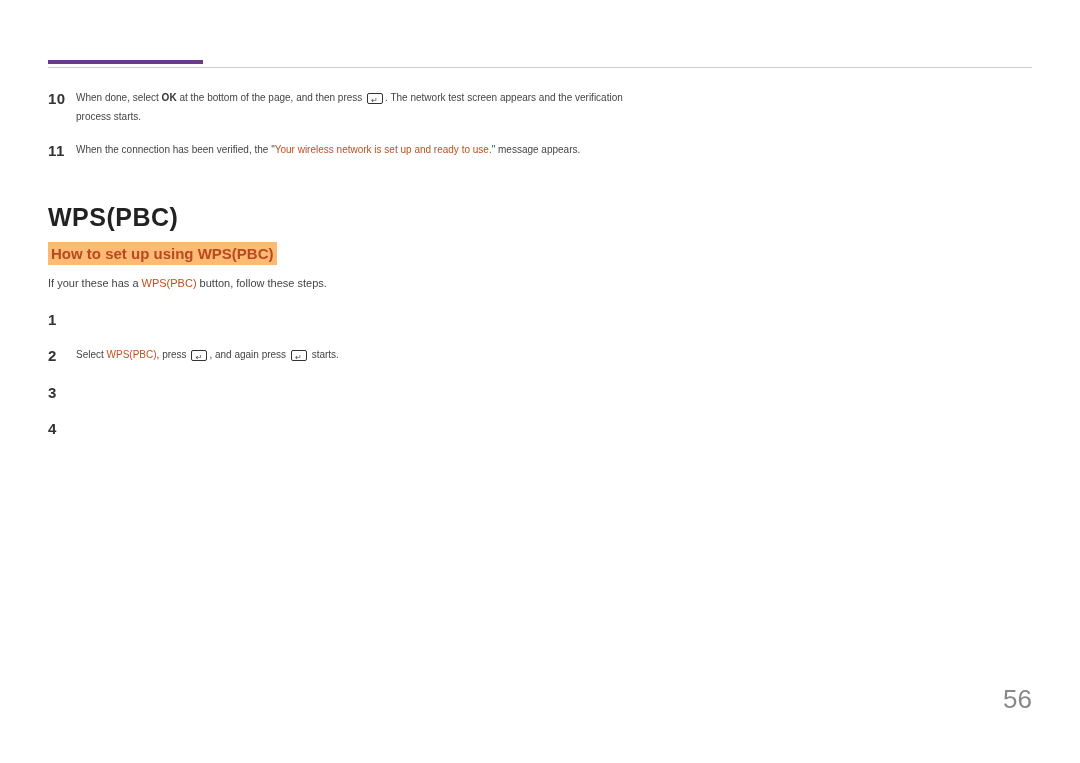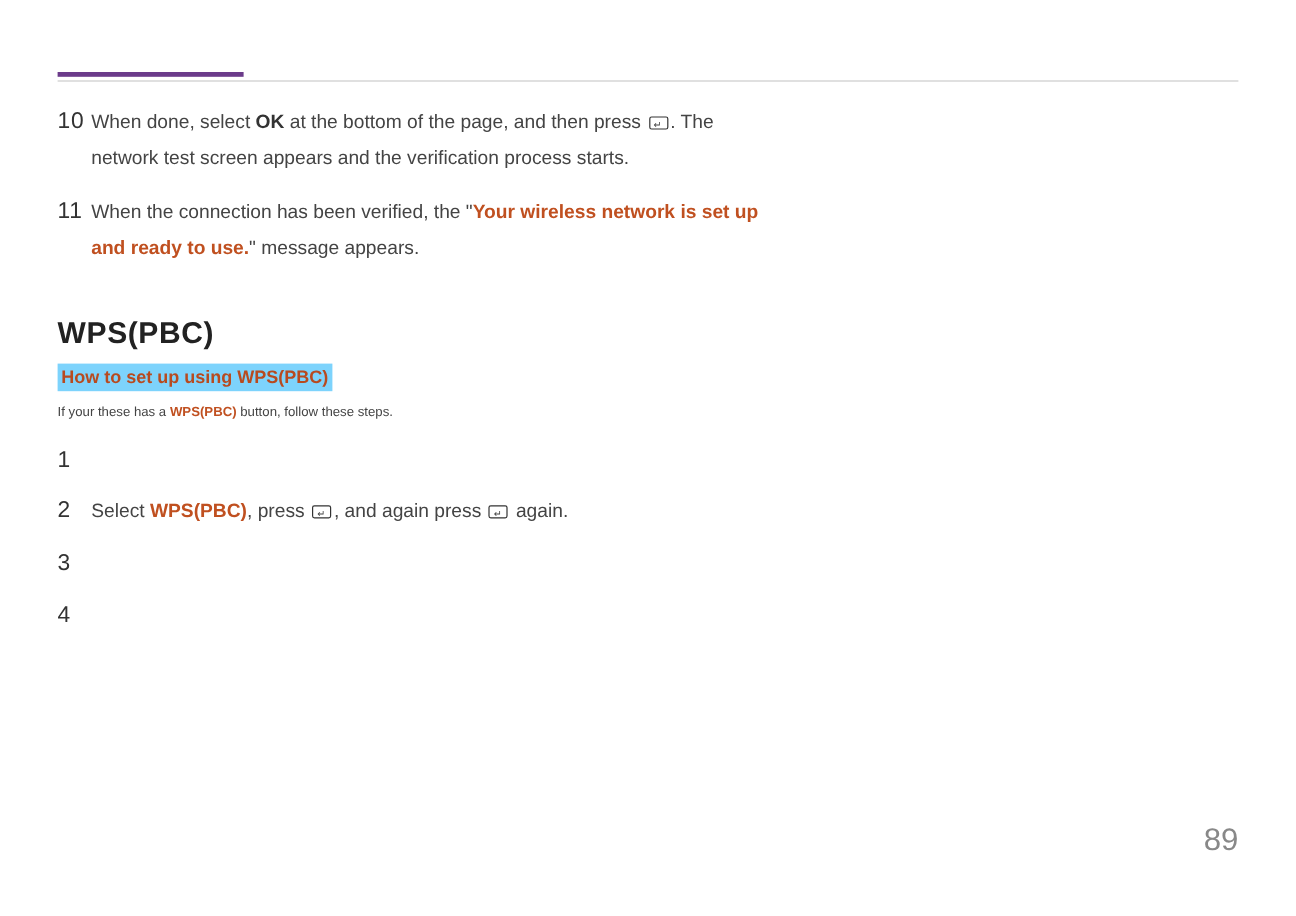--- a/index.html
+++ b/index.html
@@ -32,39 +32,39 @@
     .step-list {
       list-style: none;
       margin-top: 20px;
     }
     .step-item {
       display: flex;
       align-items: flex-start;
       margin-bottom: 14px;
     }
     .step-number {
-      font-size: 19px;
-      font-weight: 400;
+      font-size: 15px;
+      font-weight: 700;
       color: #333;
       min-width: 28px;
       line-height: 1.5;
       letter-spacing: 0.5px;
     }
     .step-content {
-      font-size: 16px;
+      font-size: 10px;
       line-height: 1.9;
       color: #444;
       max-width: 560px;
     }
     .bold-dark {
       font-weight: bold;
       color: #333;
     }
     .bold-orange {
-      font-weight: bold;
+      font-weight: normal;
       color: #c05020;
     }
     .icon-box {
       display: inline-block;
       width: 16px;
       height: 11px;
       border: 1px solid #333;
       border-radius: 2px;
       vertical-align: middle;
       position: relative;
@@ -93,21 +93,21 @@
       color: #222;
       margin-top: 40px;
       margin-bottom: 10px;
       letter-spacing: 0.5px;
     }
     .subsection-title {
       display: inline-block;
       font-size: 15px;
       font-weight: bold;
       color: #b84a1f;
-      background: #7dd3fc;
+      background: #fdba74;
       padding: 3px 3px;
       margin-bottom: 12px;
     }
     .intro-text {
       font-size: 11px;
       color: #444;
       margin-bottom: 16px;
     }
     .page-number {
       position: absolute;
@@ -143,24 +143,24 @@
   <p class="intro-text">
     <span>If your these has a </span><span class="bold-orange">WPS(PBC)</span><span> button, follow these steps.</span>
   </p>
 
   <ul class="step-list" id="steps-bottom">
       <li class="step-item">
         <span class="step-number">1</span>
       </li>
       <li class="step-item">
         <span class="step-number">2</span>
-        <span class="step-content"><span>Select </span><span class="bold-orange">WPS(PBC)</span><span>, press </span><span class="icon-box icon-enter"></span><span>, and again press </span><span class="icon-box icon-enter"></span><span> again.</span></span>
+        <span class="step-content"><span>Select </span><span class="bold-orange">WPS(PBC)</span><span>, press </span><span class="icon-box icon-enter"></span><span>, and again press </span><span class="icon-box icon-enter"></span><span> starts.</span></span>
       </li>
       <li class="step-item">
         <span class="step-number">3</span>
       </li>
       <li class="step-item">
         <span class="step-number">4</span>
       </li>
     </ul>
 </div>
 
-<div class="page-number">89</div>
+<div class="page-number">56</div>
 
 </body></html>

